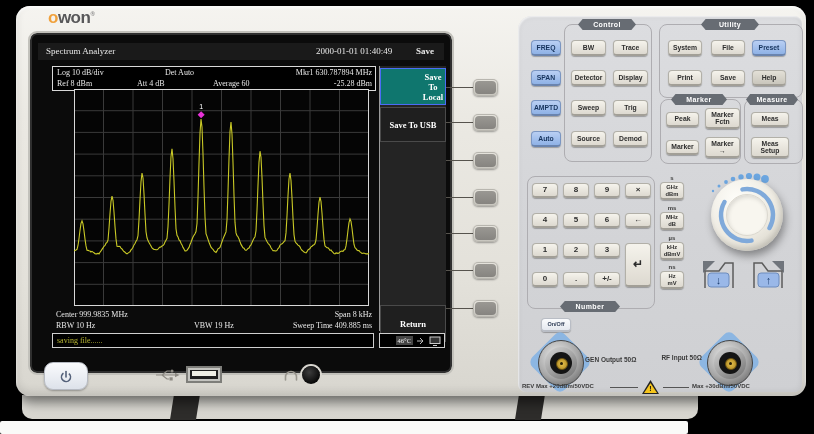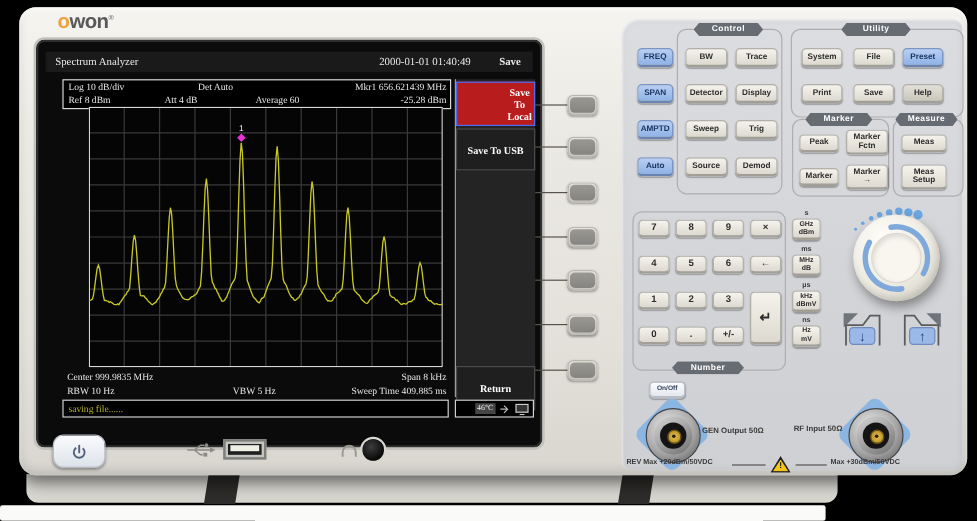--- a/index.html
+++ b/index.html
@@ -23,21 +23,21 @@
   #parambox{left:20px;top:31px;width:322px;height:23px;border:1px solid #d9d9d9;background:#000;font-size:8px;}
   #parambox span{position:absolute;line-height:10px;white-space:nowrap;}
   #plot{left:42px;top:54px;width:295px;height:217px;background:#050505;}
   #footer{left:20px;top:273px;width:322px;height:25px;font-size:8px;}
   #footer span{position:absolute;line-height:10px;white-space:nowrap;}
   #statusbar{left:20px;top:298px;width:322px;height:15px;border:1px solid #cfcfcf;background:#000;
     font-size:8px;line-height:14px;color:#b5b331;padding-left:4px;box-sizing:border-box;}
   #menucol{left:347px;top:31px;width:66px;height:265px;background:#242424;border-left:1px solid #9a9a9a;}
   .menu-btn{position:absolute;left:0;width:66px;display:flex;align-items:center;justify-content:center;
     font-size:8.5px;font-weight:bold;text-align:center;color:#fff;background:#1f1f1f;border:1px solid #4a4a4a;box-sizing:border-box;}
-  .menu-btn.active{background:#b91c1c;border-color:#4b6cf5;padding-left:40px;}
+  .menu-btn.active{background:#0f766e;border-color:#4b6cf5;padding-left:40px;}
   #tempbox{left:347px;top:298px;width:66px;height:15px;border:1px solid #cfcfcf;background:#000;display:flex;
     align-items:center;justify-content:flex-end;gap:3px;padding-right:3px;box-sizing:border-box;}
   #tempbox .chip{font-size:6.5px;color:#eee;background:#454545;padding:0 2px;line-height:9px;font-family:"Liberation Serif",serif;}
   
   .softkey{left:473px;width:25px;height:17px;border-radius:5px;background:linear-gradient(#e7e5de,#c6c4bd);
     box-shadow:0 1px 2px rgba(0,0,0,.35), inset 0 0 0 1px #b8b6af;}
   .softkey::after{content:"";position:absolute;inset:2px;border-radius:4px;background:linear-gradient(#9a9893,#868480);}
   .lead{height:1px;background:#56534d;}
   
   #panel{left:518px;top:16px;width:284px;height:376px;border-radius:14px 8px 8px 8px;
@@ -101,21 +101,21 @@
   <div class="abs" id="screen" style="left:14px;top:27px;">
     <div class="abs" id="titlebar">
       <span class="abs t">Spectrum Analyzer</span>
       <span class="abs d">2000-01-01 01:40:49</span>
       <span class="abs m">Save</span>
     </div>
 
     <div class="abs" id="parambox">
       <span style="left:4px;top:1px;">Log 10 dB/div</span>
       <span style="left:84px;top:1px;margin-left:28px;">Det Auto</span>
-      <span style="right:3px;top:1px;">Mkr1  656.621439 MHz</span>
+      <span style="right:3px;top:1px;">Mkr1  630.787894 MHz</span>
       <span style="left:4px;top:12px;">Ref 8 dBm</span>
       <span style="left:84px;top:12px;">Att 4 dB</span>
       <span style="left:160px;top:12px;">Average 60</span>
       <span style="right:3px;top:12px;">-25.28 dBm</span>
     </div>
 
     <div class="abs" id="plot">
       <svg id="plot-svg" width="295" height="217" viewBox="0 0 295 217">
         <g id="grid-g" stroke="#3a3a3a" stroke-width="1">
             <line x1="0.0" y1="0" x2="0.0" y2="217"></line>
@@ -145,21 +145,21 @@
         <polyline id="trace-line" fill="none" stroke="#c9c926" stroke-width="1.1" points="0,162.1 1,161.4 2,160.9 3,160.3 4,156.5 5,149.5 6,141.3 7,134.5 8,131.9 9,134.9 10,141.9 11,150.1 12,156.9 13,161.3 14,161.4 15,161.8 16,162.0 17,163.0 18,162.4 19,163.1 20,163.8 21,164.7 22,164.9 23,164.9 24,164.2 25,164.9 26,163.2 27,161.9 28,160.4 29,158.9 30,157.3 31,156.5 32,154.2 33,153.4 34,151.0 35,139.1 36,124.8 37,112.3 38,107.0 39,111.3 40,123.2 41,137.6 42,149.9 43,157.3 44,157.5 45,157.4 46,157.5 47,159.1 48,160.0 49,161.3 50,162.5 51,163.2 52,164.3 53,164.9 54,164.1 55,163.4 56,162.8 57,160.9 58,159.8 59,158.2 60,155.9 61,154.5 62,152.2 63,150.7 64,146.7 65,130.6 66,110.6 67,92.7 68,84.1 69,89.0 70,104.9 71,125.0 72,142.6 73,148.8 74,151.6 75,153.5 76,155.3 77,157.0 78,158.9 79,159.7 80,160.5 81,160.5 82,160.8 83,160.7 84,160.1 85,158.9 86,158.1 87,157.9 88,156.9 89,156.5 90,155.4 91,153.1 92,151.2 93,149.3 94,137.6 95,115.3 96,89.2 97,67.6 98,59.9 99,69.7 100,92.3 101,118.3 102,139.8 103,146.3 104,147.9 105,151.0 106,151.7 107,154.2 108,155.9 109,158.4 110,160.0 111,162.0 112,161.9 113,161.4 114,159.9 115,158.4 116,155.5 117,153.3 118,150.5 119,148.0 120,146.3 121,144.7 122,142.6 123,134.5 124,107.7 125,74.3 126,44.3 127,30.1 128,38.1 129,64.7 130,98.3 131,127.7 132,144.6 133,147.4 134,150.4 135,153.3 136,155.8 137,158.2 138,159.4 139,160.3 140,161.9 141,162.8 142,163.4 143,161.9 144,159.8 145,159.2 146,158.5 147,155.6 148,152.7 149,149.9 150,147.5 151,145.2 152,142.9 153,130.6 154,102.6 155,69.8 156,42.7 157,33.0 158,45.2 159,73.6 160,106.4 161,133.4 162,143.9 163,146.7 164,147.7 165,149.9 166,152.8 167,155.4 168,157.1 169,158.8 170,159.2 171,160.9 172,161.4 173,160.6 174,159.5 175,159.1 176,156.9 177,156.0 178,153.6 179,151.2 180,149.2 181,147.7 182,141.8 183,121.3 184,95.9 185,73.1 186,62.2 187,68.4 188,88.6 189,114.2 190,136.6 191,148.4 192,150.6 193,152.5 194,154.3 195,155.4 196,156.5 197,158.8 198,160.3 199,161.7 200,161.6 201,162.0 202,161.9 203,161.4 204,159.5 205,158.6 206,156.0 207,155.4 208,154.7 209,153.9 210,152.7 211,151.7 212,143.9 213,126.7 214,106.5 215,90.0 216,84.0 217,91.5 218,108.9 219,129.0 220,145.6 221,152.4 222,153.8 223,154.8 224,156.1 225,156.7 226,157.9 227,160.0 228,161.3 229,162.1 230,163.1 231,163.6 232,163.8 233,162.7 234,160.9 235,160.2 236,159.5 237,157.8 238,157.2 239,156.3 240,155.7 241,154.7 242,151.0 243,139.3 244,125.2 245,113.1 246,108.1 247,112.5 248,124.3 249,138.5 250,150.4 251,157.0 252,157.8 253,158.7 254,158.8 255,159.8 256,161.4 257,161.0 258,162.5 259,163.4 260,164.5 261,164.8 262,163.9 263,164.1 264,164.4 265,164.0 266,162.9 267,162.3 268,162.1 269,162.3 270,160.9 271,160.6 272,156.9 273,149.9 274,141.3 275,133.6 276,130.0 277,132.3 278,139.2 279,147.9 280,155.5 281,158.8 282,159.6 283,161.1 284,161.6 285,161.5 286,162.9 287,163.6 288,164.5 289,164.2 290,164.0 291,164.6 292,164.9 293,164.9 294,164.9 295,163.9"></polyline>
         <rect id="marker-dot" width="5" height="5" fill="#e832d8" transform="translate(127.145,25.8158) rotate(45)" x="-2.5" y="-2.5"></rect>
         <text id="marker-label" fill="#ffffff" font-size="7" text-anchor="middle" x="127.145" y="19.8158">1</text>
       </svg>
     </div>
 
     <div class="abs" id="footer">
       <span style="left:4px;top:2px;">Center 999.9835 MHz</span>
       <span style="right:2px;top:2px;">Span 8 kHz</span>
       <span style="left:4px;top:13px;">RBW 10 Hz</span>
-      <span style="left:142px;top:13px;">VBW 5 Hz</span>
+      <span style="left:142px;top:13px;">VBW 19 Hz</span>
       <span style="right:2px;top:13px;">Sweep Time 409.885 ms</span>
     </div>
 
     <div class="abs" id="statusbar">saving file......</div>
 
     <div class="abs" id="menucol">
       <div class="menu-btn active" style="top:2px;height:37px;">Save To Local</div>
       <div class="menu-btn" style="top:41px;height:35px;">Save To USB</div>
       <div class="menu-btn" style="top:228px;height:37px;margin-top:11px;">Return</div>
     </div>

